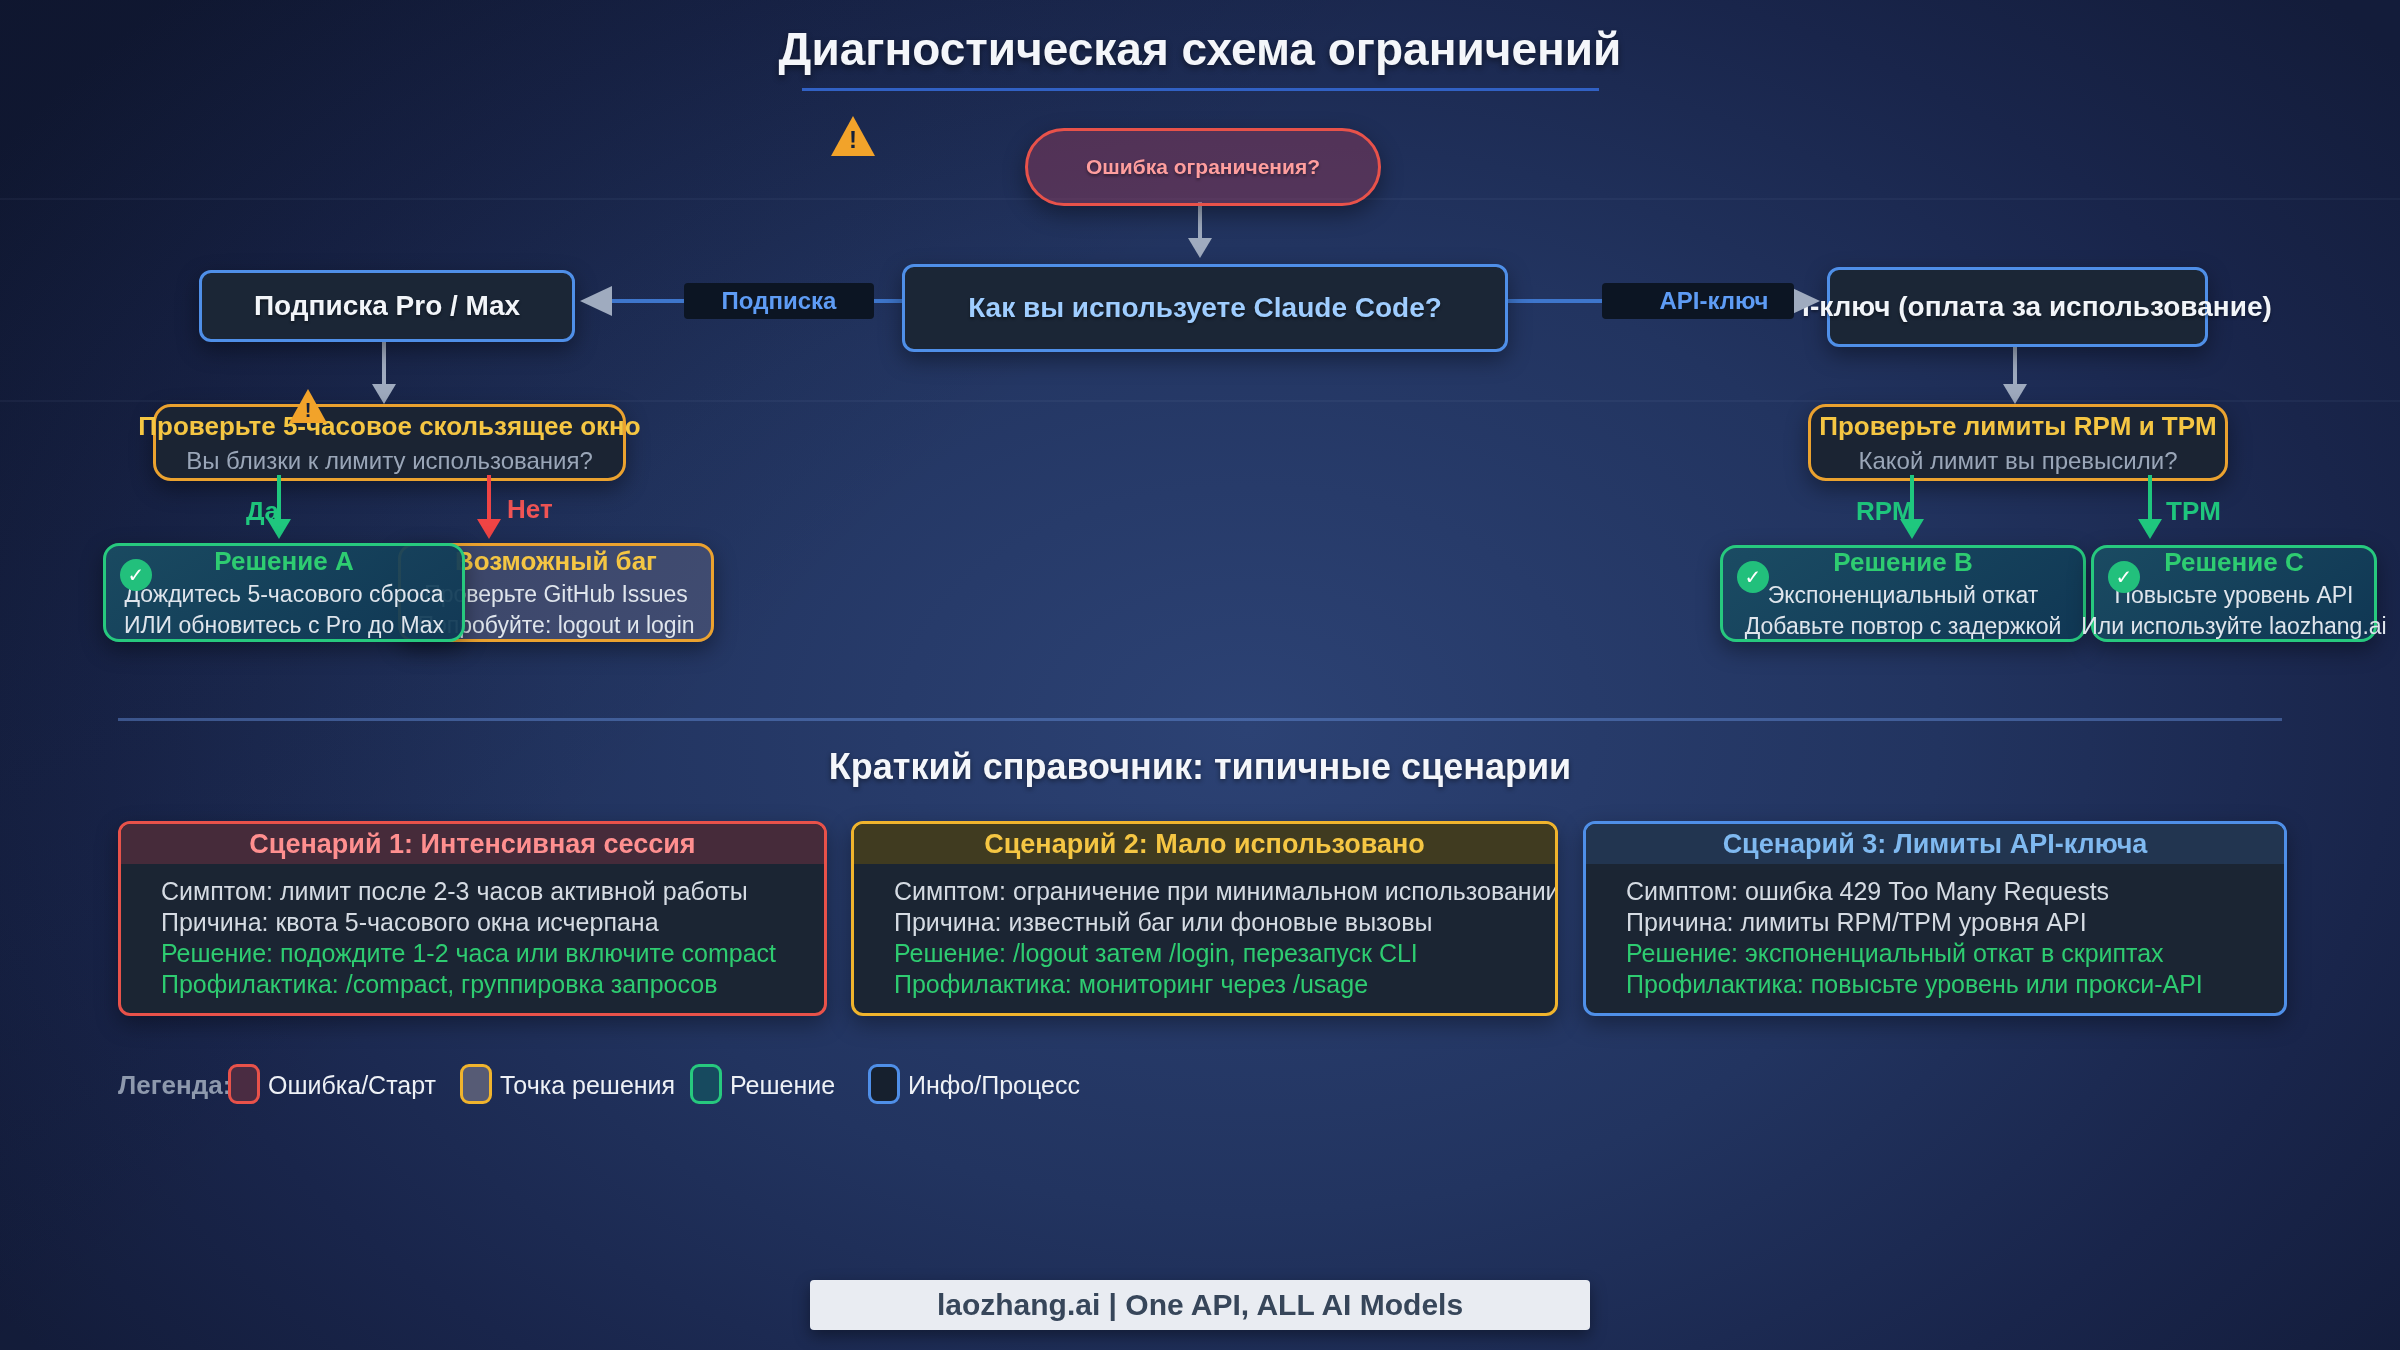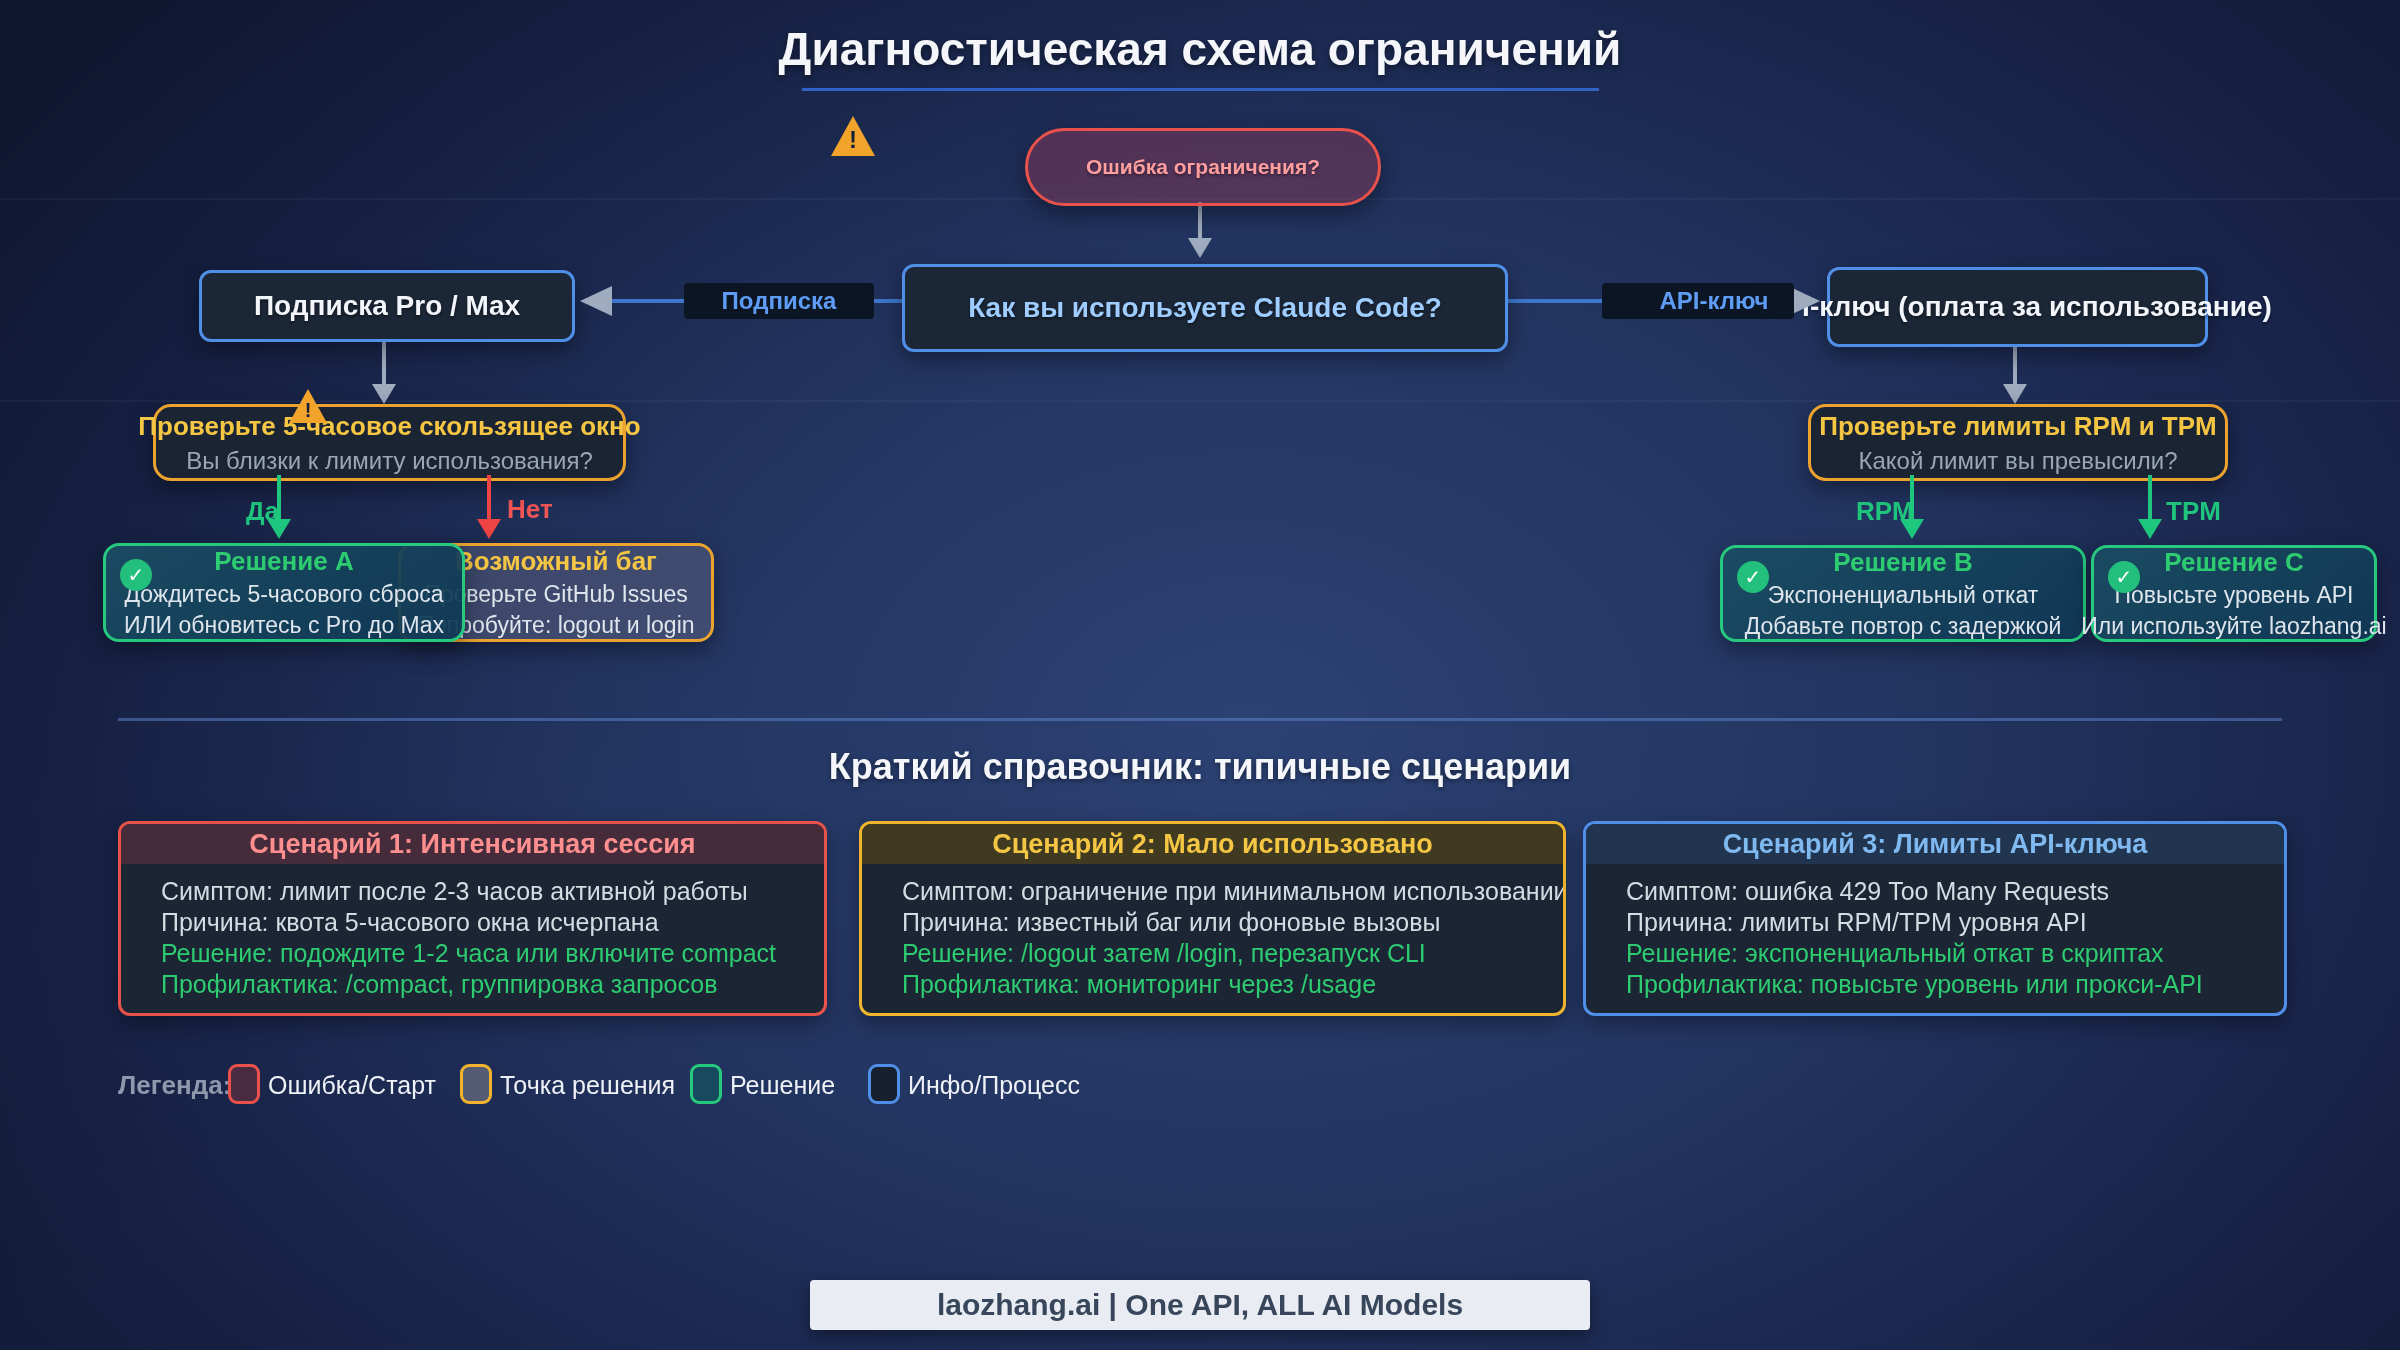--- a/index.html
+++ b/index.html
@@ -211,21 +211,21 @@
   <div class="card card-red" style="left:118px;width:703px;">
     <div class="card-header">Сценарий 1: Интенсивная сессия</div>
     <div class="card-body">
       <div class="row">Симптом: лимит после 2-3 часов активной работы</div>
       <div class="row">Причина: квота 5-часового окна исчерпана</div>
       <div class="row green">Решение: подождите 1-2 часа или включите compact</div>
       <div class="row green">Профилактика: /compact, группировка запросов</div>
     </div>
   </div>
 
-  <div class="card card-yellow" style="left:851px;width:701px;margin-left:8px;">
+  <div class="card card-yellow" style="left:851px;width:701px;">
     <div class="card-header">Сценарий 2: Мало использовано</div>
     <div class="card-body">
       <div class="row">Симптом: ограничение при минимальном использовании</div>
       <div class="row">Причина: известный баг или фоновые вызовы</div>
       <div class="row green">Решение: /logout затем /login, перезапуск CLI</div>
       <div class="row green">Профилактика: мониторинг через /usage</div>
     </div>
   </div>
 
   <div class="card card-blue" style="left:1583px;width:698px;">

